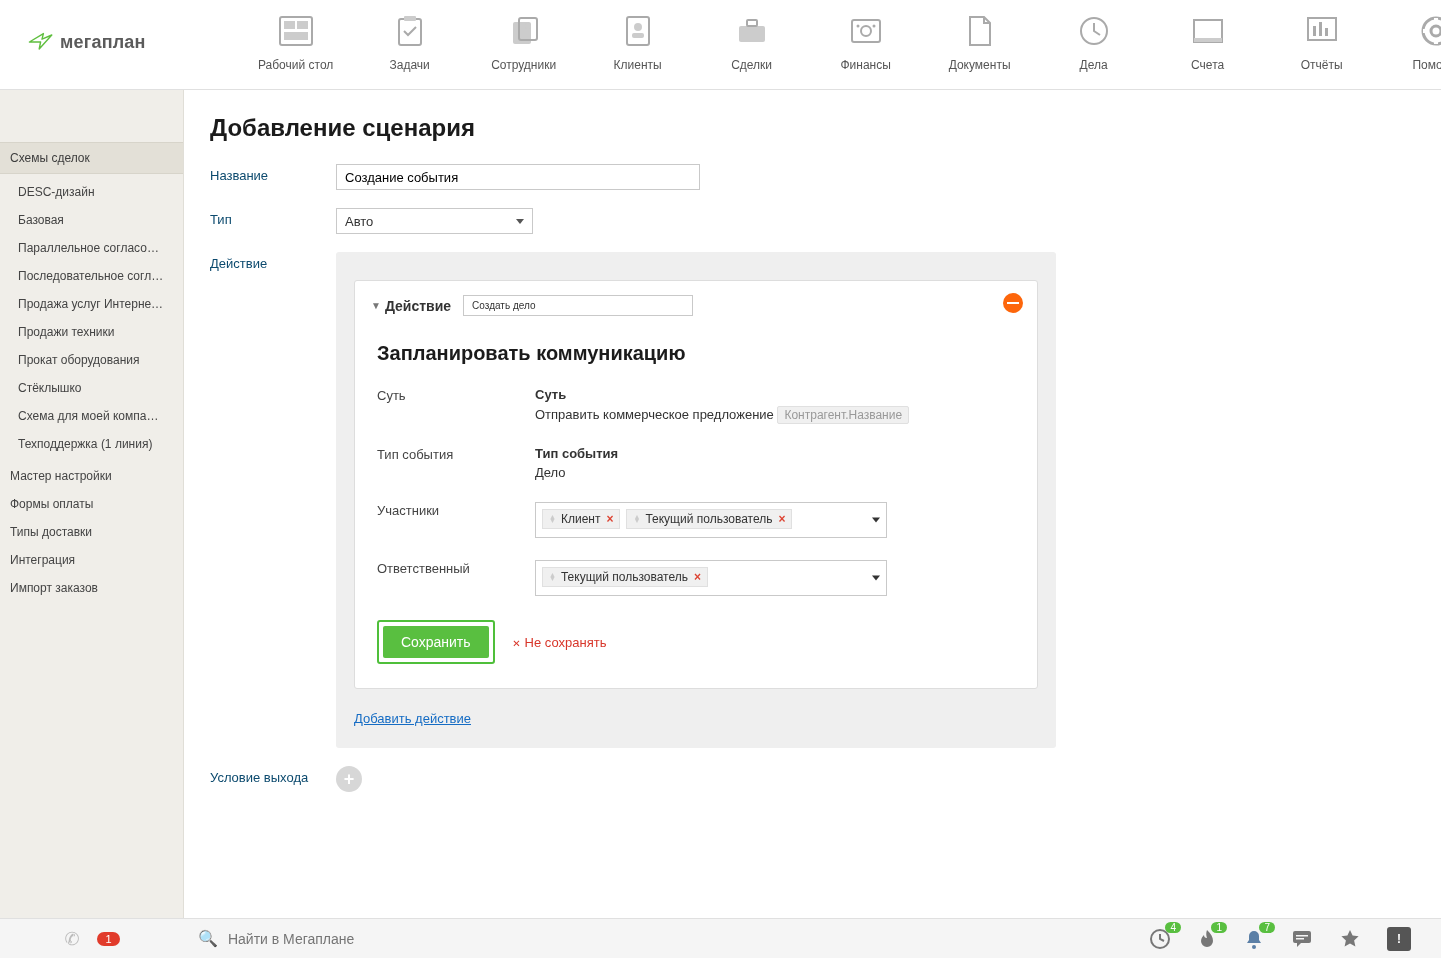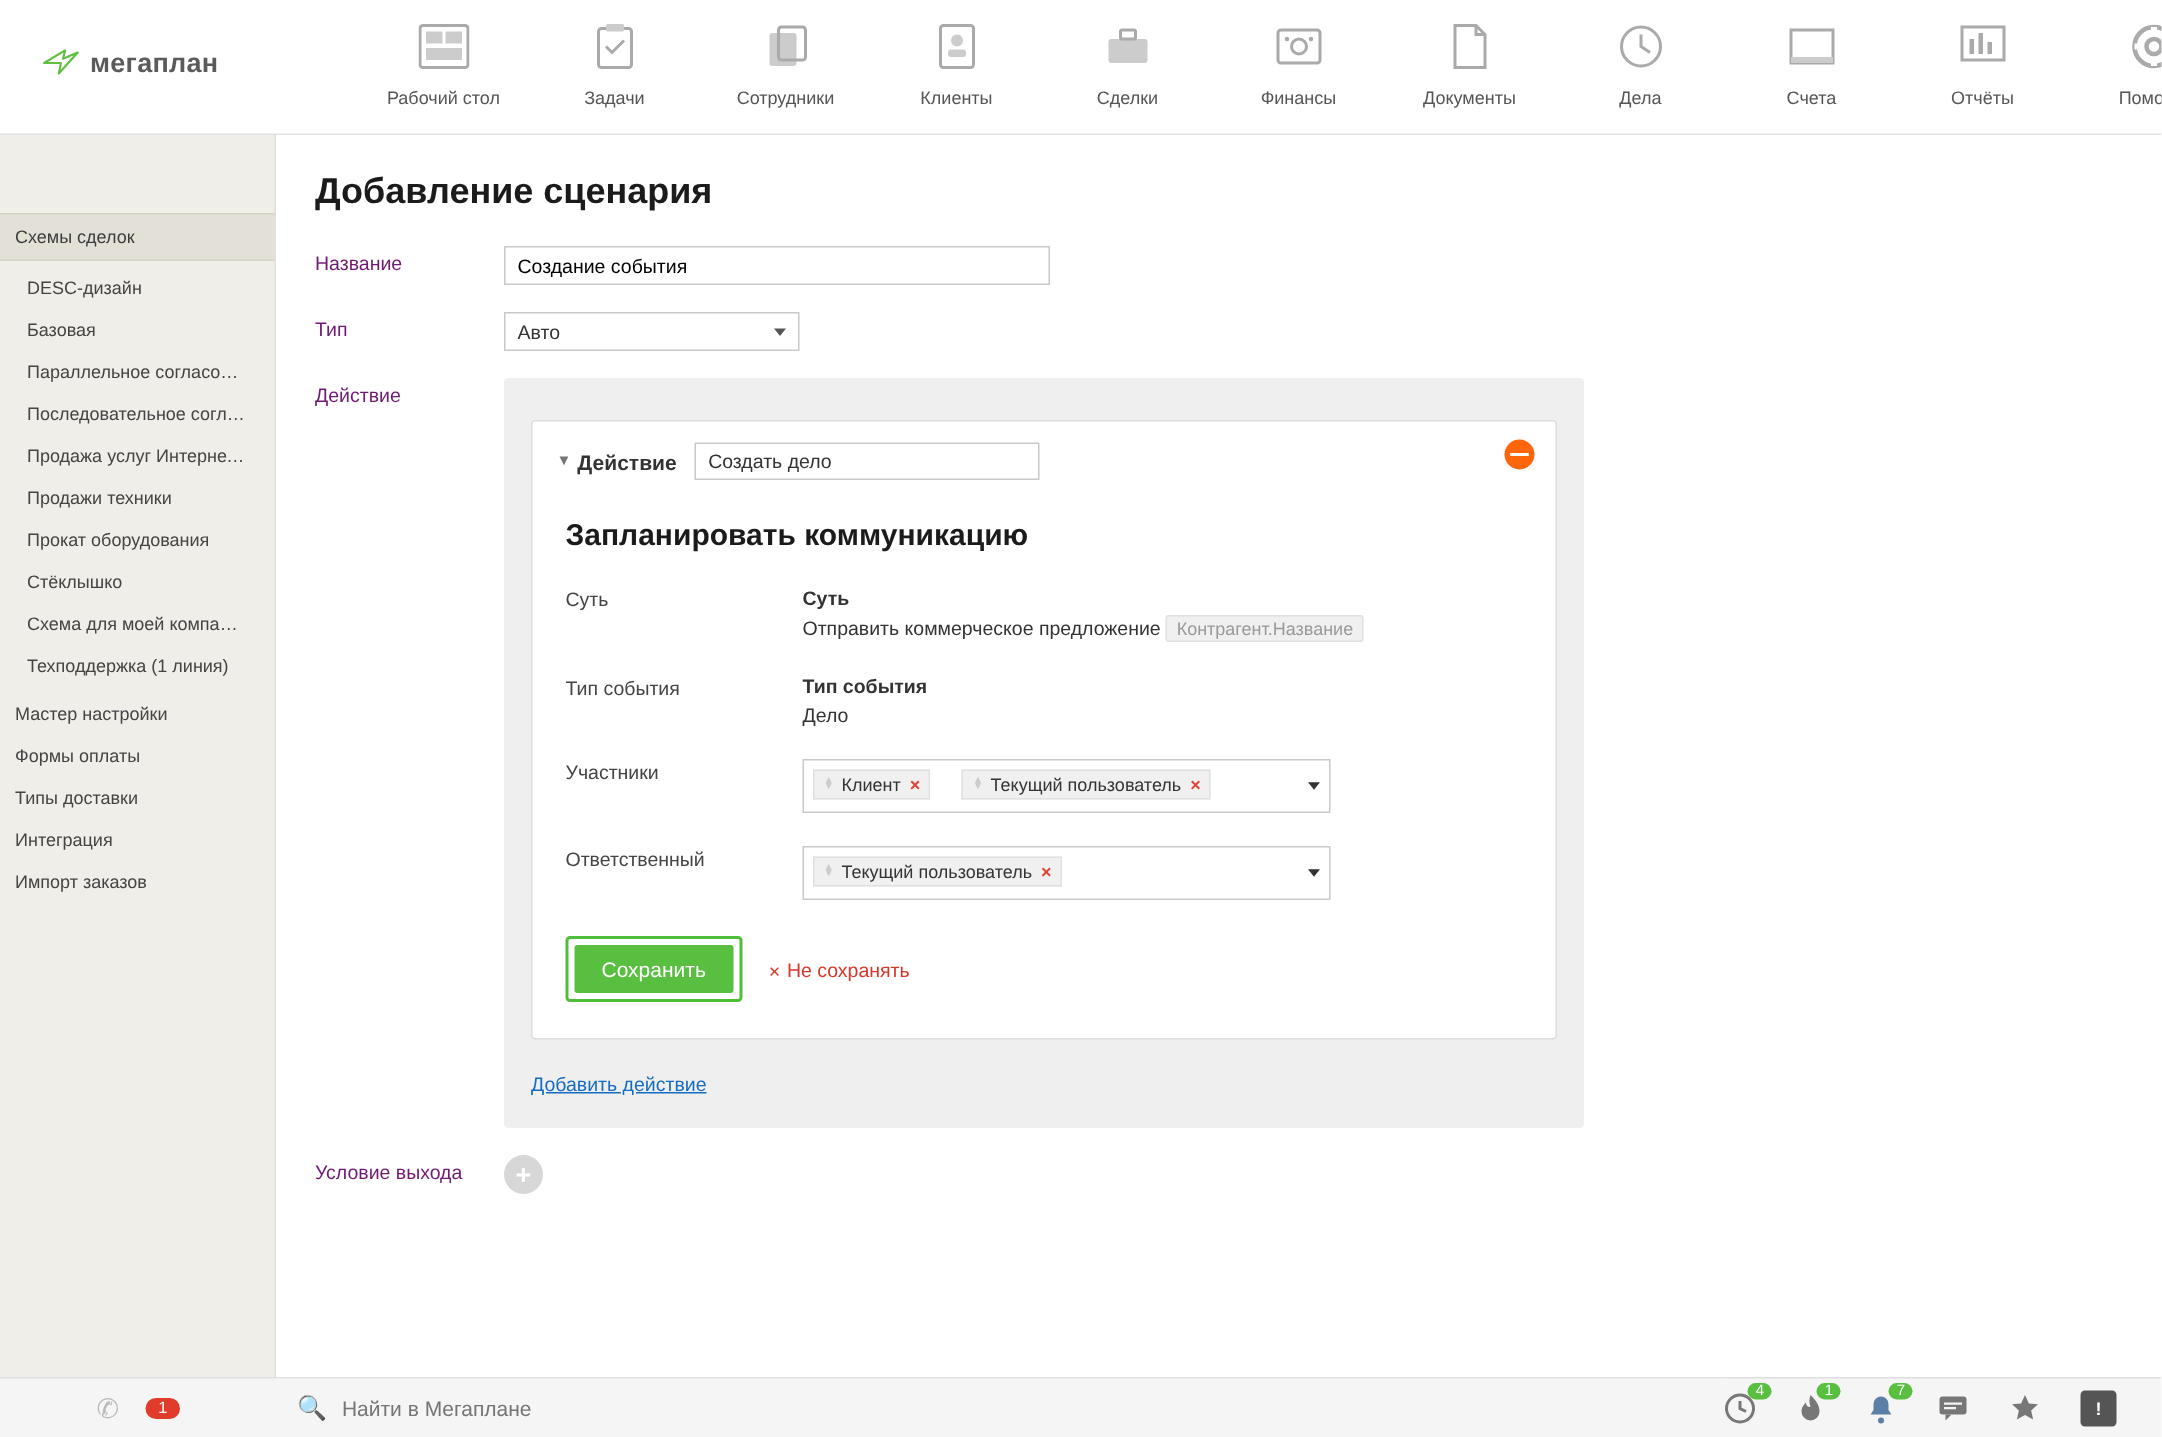--- a/index.html
+++ b/index.html
@@ -21,50 +21,50 @@
   .layout { display: flex; height: calc(958px - 90px - 40px); }
   .sidebar { width: 184px; background: #f0eee9; border-right: 1px solid #e0ded7; padding-top: 12px; }
   .side-head { background:#e3e0d7; font-size:12px; color:#3d3d3d; padding:8px 10px; border-top:1px solid #d7d4ca;border-bottom:1px solid #d7d4ca;margin-top:40px;}
   .side-group { padding: 4px 0; }
   .side-item { padding: 7px 18px; font-size: 12px; color: #444; cursor: pointer; white-space: nowrap; overflow:hidden; text-overflow:ellipsis;}
   .side-item.l1 { padding-left: 10px; }
   .main { flex: 1; padding: 24px 32px 24px 26px; overflow-y: auto; }
 
   h1.page-title { font-size: 24px; font-weight: 700; margin-bottom: 22px; color:#1b1b1b;}
   .form-row { display: flex; align-items: flex-start; margin-bottom: 18px; }
-  .form-label { width: 126px; font-size: 13px; color: #701a75; padding-top:4px;}
+  .form-label { width: 126px; font-size: 13px; color: #0c4a6e; padding-top:4px;}
   .form-ctrl { flex: 0 0 auto; }
   .input-text { width: 364px; height: 26px; border: 1px solid #c9c9c9; padding: 2px 8px; font-size:13px;}
   .select-like { width: 197px; height: 26px; border: 1px solid #c9c9c9; padding: 2px 8px; font-size:13px; background:#fff; position:relative; display:flex; align-items:center; justify-content:space-between;}
   .select-like .caret { border-left:4px solid transparent;border-right:4px solid transparent;border-top:5px solid #555;}
 
   .rule-row .ne-badge { width:22px; height:22px; border-radius:50%; background:#eee; color:#999; font-size:8px; display:inline-flex; align-items:center; justify-content:center; margin-right:8px; vertical-align:middle;}
   .rule-select { display:inline-block; border:1px solid #c9c9c9; padding:3px 8px; font-size:13px; background:#fff;}
   .rule-select .caret { display:inline-block; margin-left:6px; border-left:4px solid transparent;border-right:4px solid transparent;border-top:5px solid #333;}
 
   .action-block { background:#efefef; border-radius:3px; padding:28px 18px 22px 18px; width:720px; }
   .action-card { background:#fff; border:1px solid #ddd; border-radius:3px; padding:14px 16px 24px 16px; position:relative; }
   .action-head { display:flex; align-items:center; margin-bottom:26px;}
   .action-head .tri { color:#777; margin-right:4px; font-size:10px;}
   .action-head .lbl { font-weight:700; font-size:14px; margin-right:12px;}
-  .action-select { border:1px solid #c9c9c9; padding:4px 8px; width:230px; font-size:13px; background:#fff; display:flex; justify-content:space-between; align-items:center;}
+  .action-select { border:1px solid #c9c9c9; padding:4px 8px; width:230px; font-size:10px; background:#fff; display:flex; justify-content:space-between; align-items:center;}
   .remove-action { position:absolute; right:14px; top:12px; width:20px;height:20px;border-radius:50%;background:#fd660b;cursor:pointer;}
   .remove-action::before,.remove-action::after{content:"";position:absolute;left:4px;top:9px;width:12px;height:2px;background:#fff;}
 
   .action-card h3 { font-size:20px; font-weight:700; margin: 6px 0 22px 6px; color:#1b1b1b;}
   .field-row { display:flex; margin-bottom:22px; padding-left:6px;}
   .field-row .fl { width:158px; font-size:13px; color:#444; padding-top:1px;}
   .field-row .fv { flex:1; font-size:13px; color:#333;}
   .fv .bold { font-weight:700; display:block; margin-bottom:4px;}
   .placeholder-chip { display:inline-block; background:#f0f0f0; border:1px solid #e0e0e0; color:#999; padding:1px 6px; font-size:12px; border-radius:2px;}
   .date-line { margin-bottom:4px;}
   .date-chip { display:inline-block; background:#f0f0f0; border:1px solid #e0e0e0; color:#999; padding:1px 6px; font-size:12px; border-radius:2px;}
   .chev-down { display:inline-block; margin-left:2px; border-left:4px solid transparent;border-right:4px solid transparent;border-top:5px solid #333;}
 
-  .tag-input { border:1px solid #c9c9c9; padding:6px; min-height:36px; width:352px; position:relative; display:flex; gap:21px; align-items:flex-start; background:#fff;}
+  .tag-input { border:1px solid #c9c9c9; padding:6px; min-height:36px; width:352px; position:relative; display:flex; gap:6px; align-items:flex-start; background:#fff;}
   .tag { background:#f0f0f0; border:1px solid #e0e0e0; padding:2px 6px; font-size:12px; display:inline-flex; align-items:center;}
   .tag .arrows{display:inline-flex;flex-direction:column;margin-right:5px;line-height:4px;color:#ccc;font-size:7px;}
   .tag .x { color:#d43; margin-left:6px; cursor:pointer; font-weight:700;}
   .tag-input .dd { position:absolute; right:6px; top:50%; transform:translateY(-50%); border-left:4px solid transparent;border-right:4px solid transparent;border-top:5px solid #333;}
 
   .save-wrap { display:inline-block; border:2px solid #4fbf3a; border-radius:3px; padding:4px; margin-top:18px;}
   .btn-green { background:#59bf40; color:#fff; border:none; padding:8px 18px; font-size:14px; cursor:pointer; border-radius:2px;}
   .cancel-red { color:#d8362a; font-size:13px; margin-left:14px; cursor:pointer;}
   .cancel-red::before { content:"✕"; font-size:10px; margin-right:4px; color:#d8362a;}
   .link-add { color:#156cc4; text-decoration:underline; font-size:13px; margin-top:22px; display:inline-block; cursor:pointer;}

